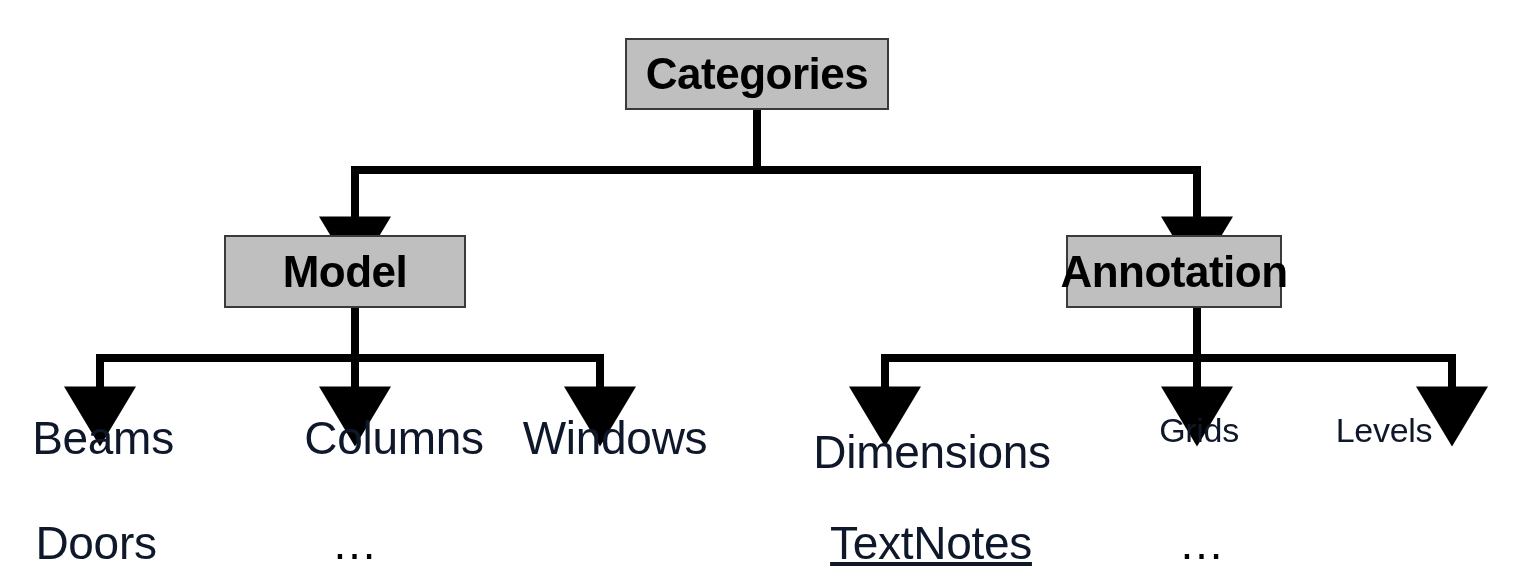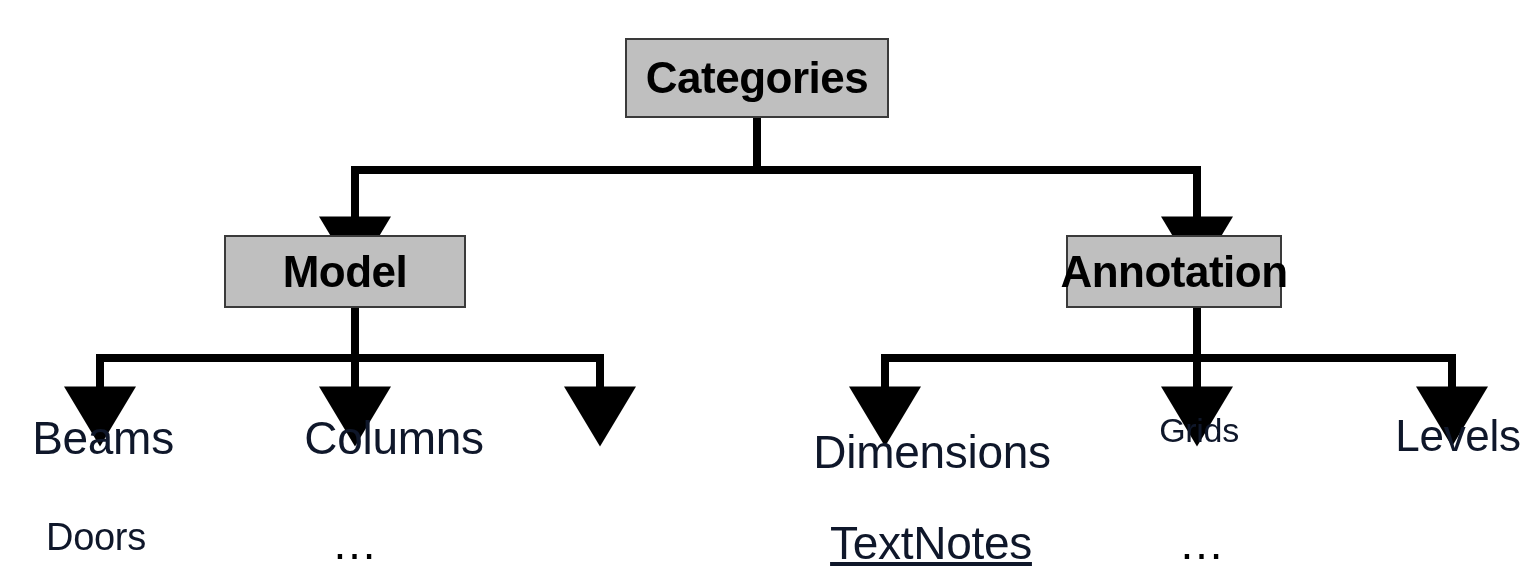--- a/index.html
+++ b/index.html
@@ -84,38 +84,39 @@
 
     <line x1="1197" y1="308" x2="1197" y2="360" stroke="#000000" stroke-width="8"></line>
 
     <line x1="881" y1="358" x2="1456" y2="358" stroke="#000000" stroke-width="8"></line>
 
     <line x1="885" y1="354" x2="885" y2="396" stroke="#000000" stroke-width="8" marker-end="url(#arrowhead)"></line>
     <line x1="1197" y1="354" x2="1197" y2="396" stroke="#000000" stroke-width="8" marker-end="url(#arrowhead)"></line>
     <line x1="1452" y1="354" x2="1452" y2="396" stroke="#000000" stroke-width="8" marker-end="url(#arrowhead)"></line>
   </svg>
 
-  <div class="node-box" style="left:625px; top:38px; width:264px; height:80px; font-size:44px;">
+  <div class="node-box" style="left:625px; top:38px; width:264px; height:72px; font-size:44px;">
     <span>Categories</span>
   </div>
 
   <div class="node-box" style="left:224px; top:235px; width:242px; height:73px; font-size:44px;">
     <span>Model</span>
   </div>
 
   <div class="node-box" style="left:1066px; top:235px; width:216px; height:73px; font-size:44px;">
     <span>Annotation</span>
   </div>
 
   <div class="leaf-label" style="left:103px; top:411px; font-size:46px;">Beams</div>
   <div class="leaf-label" style="left:358px; top:411px; font-size:46px;margin-left:36px;">Columns</div>
+  <div class="leaf-label" style="left:615px; top:411px; font-size:46px;">Windows</div>
 
   <div class="leaf-label" style="left:932px; top:425px; font-size:46px;">Dimensions</div>
   <div class="leaf-label" style="left:1199px; top:411px; font-size:34px;">Grids</div>
-  <div class="leaf-label" style="left:1458px; top:411px; font-size:44px;">Levels</div>
+  <div class="leaf-label" style="left:1384px; top:411px; font-size:34px;">Levels</div>
 
-  <div class="leaf-label" style="left:96px; top:516px; font-size:38px;">Doors</div>
+  <div class="leaf-label" style="left:96px; top:516px; font-size:46px;">Doors</div>
   <div class="leaf-ellipsis" style="left:355px; top:516px; font-size:46px;">…</div>
 
   <div class="leaf-label" style="left:931px; top:516px; font-size:46px;text-decoration:underline;">TextNotes</div>
   <div class="leaf-ellipsis" style="left:1202px; top:516px; font-size:46px;">…</div>
 
 </div>
 
 </body></html>

